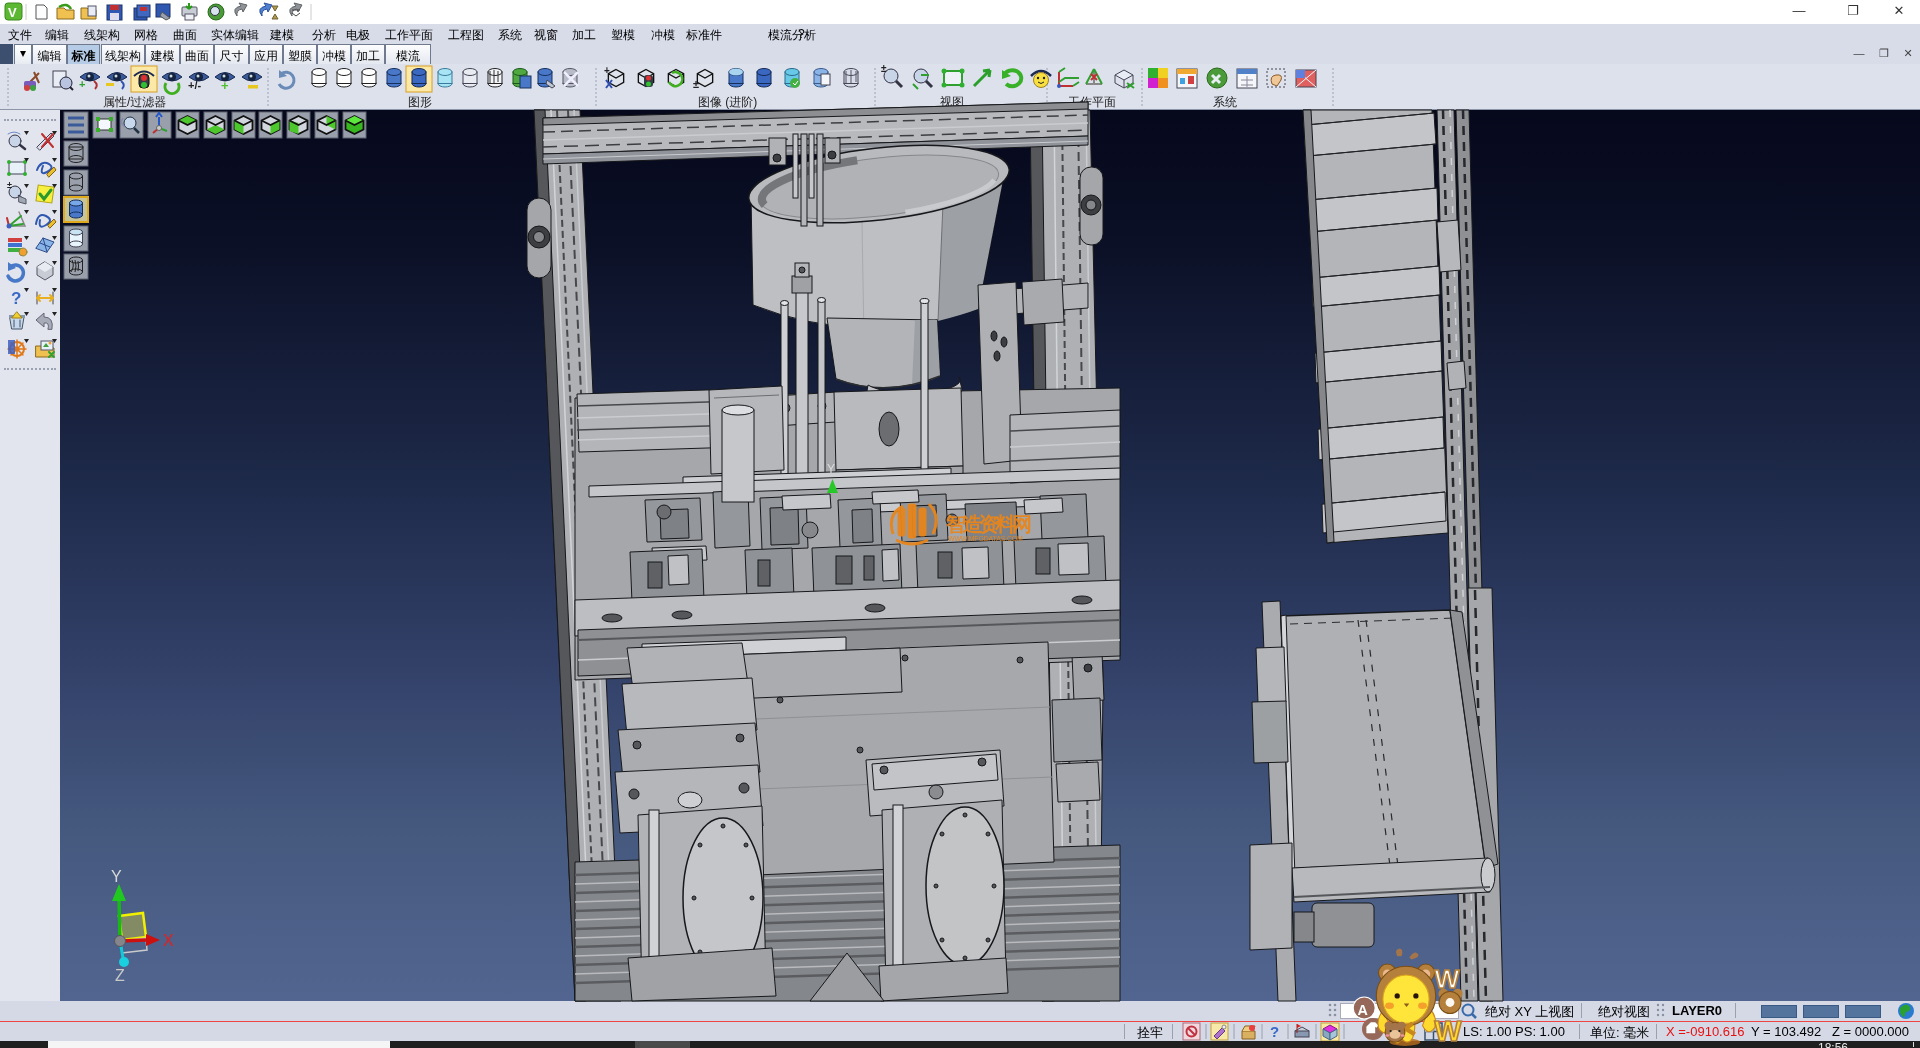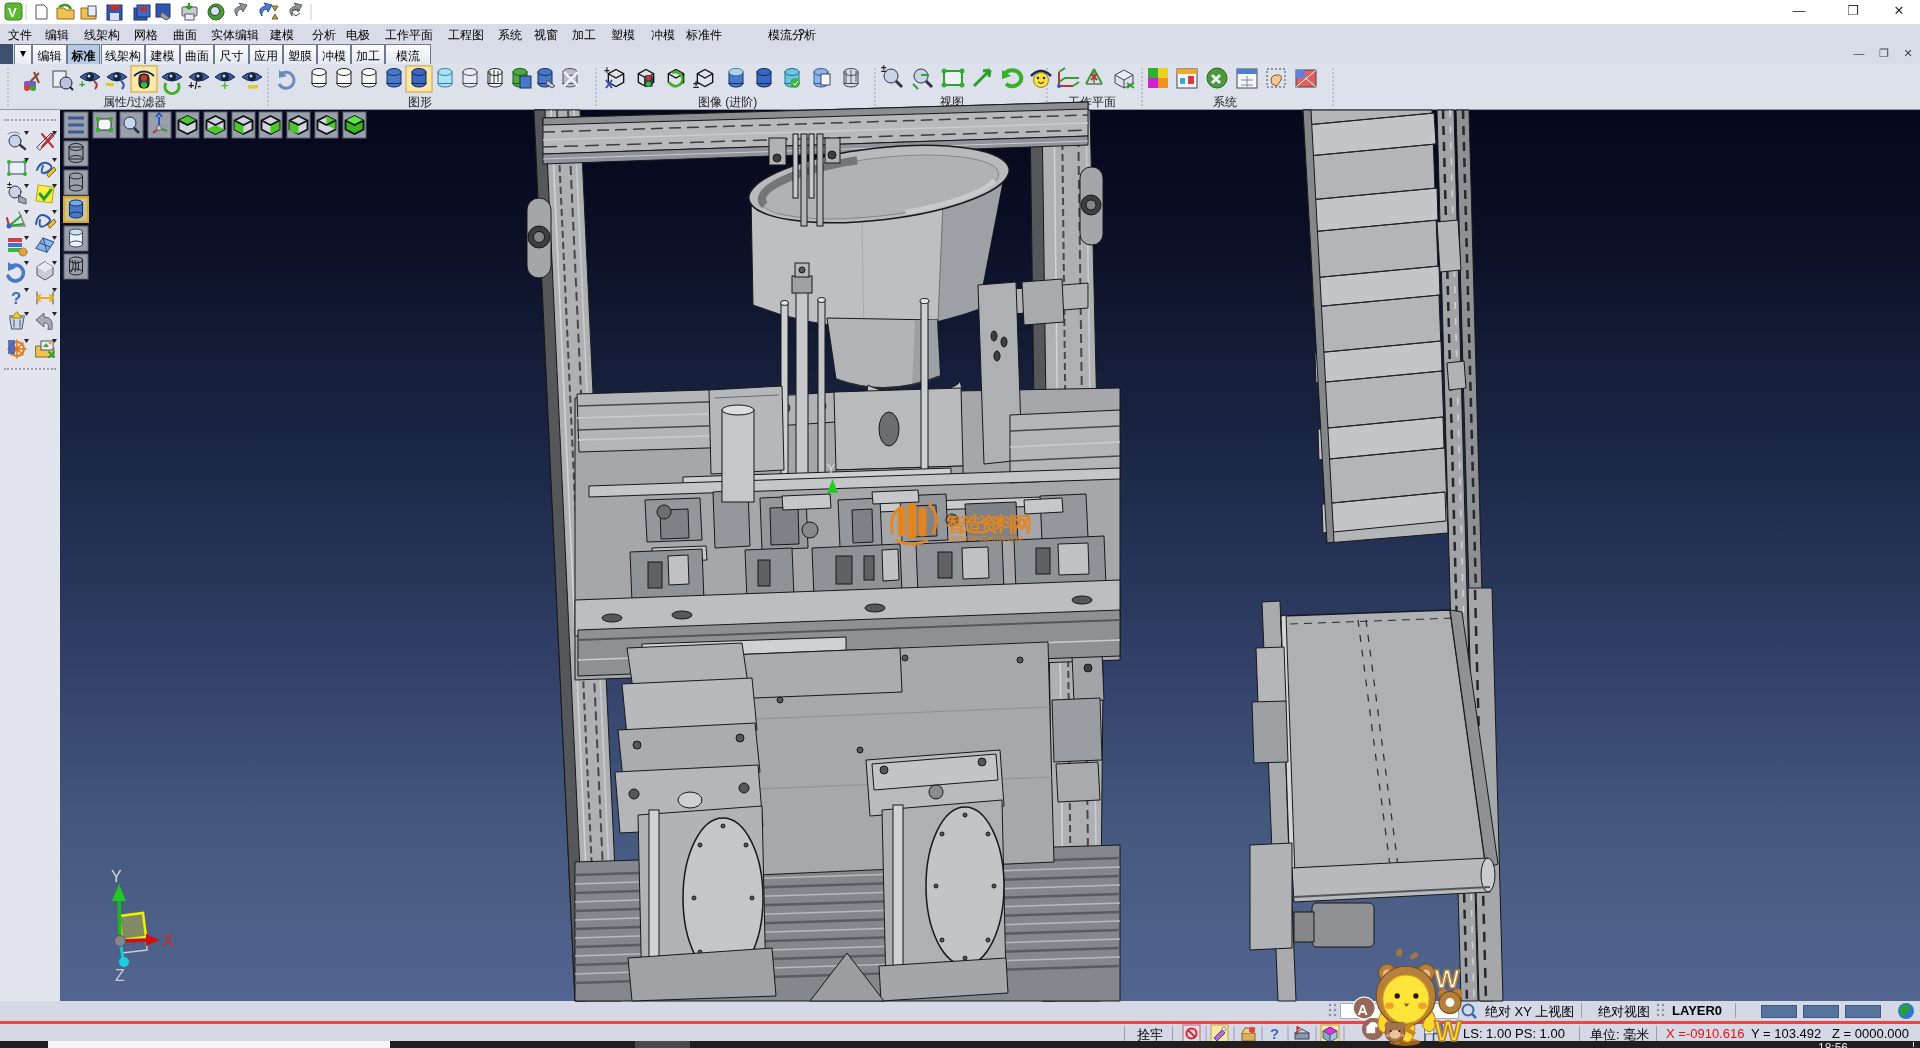--- a/index.html
+++ b/index.html
@@ -17,21 +17,21 @@
 .tab { position:absolute; top:0; height:20px; border:1px solid #6f7a8e; border-bottom:none; background:linear-gradient(#fdfdfe,#e4e8f0); font-size:12px; color:#000; text-align:center; padding-top:3px; }
 .tab.active { background:#b6cce6; font-weight:bold; }
 .mdi { position:absolute; top:2px; width:22px; height:15px; color:#444; font-size:11px; text-align:center; line-height:15px; }
 
 #toolbar { position:absolute; left:0; top:64px; width:1920px; height:46px; background:#dde1ec; border-bottom:1px solid #8d96a8; }
 
 #sidebar { position:absolute; left:0; top:110px; width:60px; height:891px; background:#e2e5ee; }
 .dotline { position:absolute; left:4px; width:52px; height:3px; border-top:2px dotted #9aa2b2; }
 
 #status1 { position:absolute; left:0; top:1001px; width:1920px; height:20px; background:#d5d9e6; font-size:13px; }
-#status2 { position:absolute; left:0; top:1021px; width:1920px; height:20px; background:#d5d9e6; border-top:3px solid #ef4444; font-size:13px; }
+#status2 { position:absolute; left:0; top:1021px; width:1920px; height:20px; background:#d5d9e6; border-top:1px solid #ef4444; font-size:13px; }
 #taskbar { position:absolute; left:0; top:1041px; width:1920px; height:7px; background:#1f1f1f; }
 .st { position:absolute; top:2px; color:#000; }
 .ssep { position:absolute; top:2px; width:1px; height:15px; background:#9aa0ae; }
 #viewport { position:absolute; left:60px; top:110px; width:1860px; height:891px; background:linear-gradient(#06081c 0%, #0b1026 15%, #1e2a4a 42%, #324068 62%, #465a80 82%, #516590 100%); }
 #scene { position:absolute; left:0; top:0; z-index:5; }
 </style>
 </head>
 <body>
 <div id="app">
   <div id="viewport"></div>

